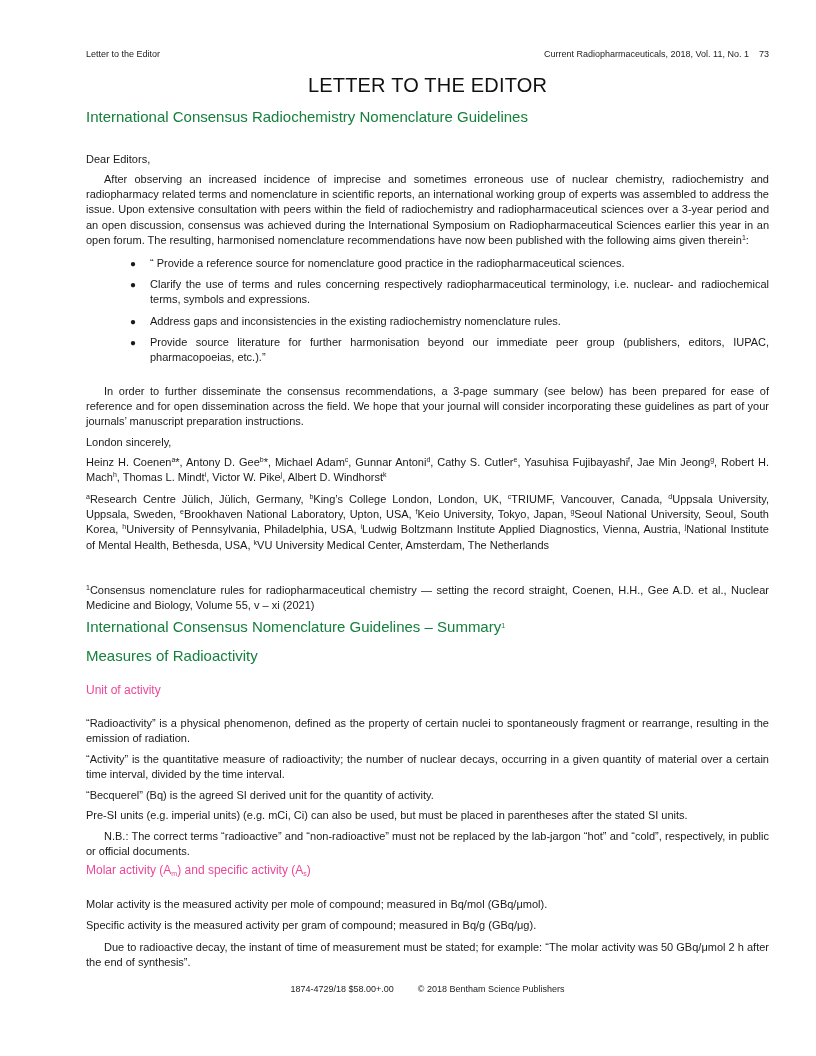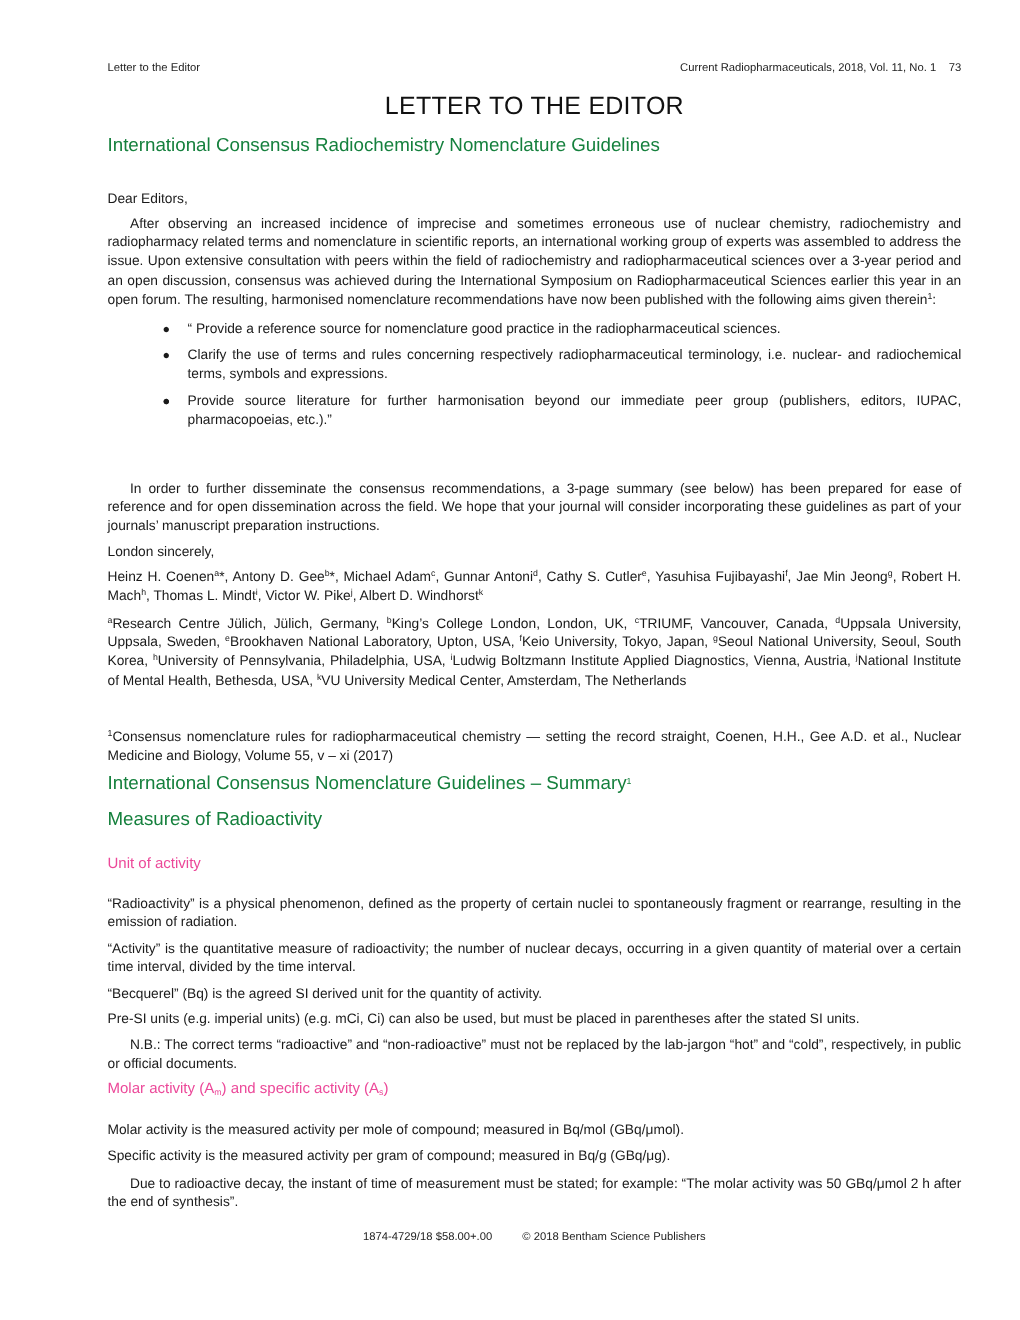--- a/index.html
+++ b/index.html
@@ -42,33 +42,33 @@
 
   <div class="h1" style="top:108px;">International Consensus Radiochemistry Nomenclature Guidelines</div>
 
   <div class="block" style="top:140px;">Dear Editors,</div>
 
   <div class="block indent" style="top:160px;"><span>After observing an increased incidence of imprecise and sometimes erroneous use of nuclear chemistry, radiochemistry and radiopharmacy related terms and nomenclature in scientific reports, an international working group of experts was assembled to address the issue. Upon extensive consultation with peers within the field of radiochemistry and radiopharmaceutical sciences over a 3-year period and an open discussion, consensus was achieved during the International Symposium on Radiopharmaceutical Sciences earlier this year in an open forum. The resulting, harmonised nomenclature recommendations have now been published with the following aims given therein</span><sup>1</sup><span>:</span></div>
 
   <ul class="aims" style="top:256px;">
     <li><span class="bullet">●</span><span>“ Provide a reference source for nomenclature good practice in the radiopharmaceutical sciences.</span></li>
     <li><span class="bullet">●</span><span>Clarify the use of terms and rules concerning respectively radiopharmaceutical terminology, i.e. nuclear- and radiochemical terms, symbols and expressions.</span></li>
-    <li><span class="bullet">●</span></li>
+    <li><span class="bullet">●</span><span>Address gaps and inconsistencies in the existing radiochemistry nomenclature rules.</span></li>
     <li><span class="bullet">●</span><span>Provide source literature for further harmonisation beyond our immediate peer group (publishers, editors, IUPAC, pharmacopoeias, etc.).”</span></li>
   </ul>
 
   <div class="block indent" style="top:372px;">In order to further disseminate the consensus recommendations, a 3-page summary (see below) has been prepared for ease of reference and for open dissemination across the field. We hope that your journal will consider incorporating these guidelines as part of your journals’ manuscript preparation instructions.</div>
 
   <div class="block" style="top:423px;">London sincerely,</div>
 
   <div class="block" style="top:443px;" id="authors"><span><span>Heinz H. Coenen</span><sup>a</sup><span>*</span></span>, <span><span>Antony D. Gee</span><sup>b</sup><span>*</span></span>, <span><span>Michael Adam</span><sup>c</sup></span>, <span><span>Gunnar Antoni</span><sup>d</sup></span>, <span><span>Cathy S. Cutler</span><sup>e</sup></span>, <span><span>Yasuhisa Fujibayashi</span><sup>f</sup></span>, <span><span>Jae Min Jeong</span><sup>g</sup></span>, <span><span>Robert H. Mach</span><sup>h</sup></span>, <span><span>Thomas L. Mindt</span><sup>i</sup></span>, <span><span>Victor W. Pike</span><sup>j</sup></span>, <span><span>Albert D. Windhorst</span><sup>k</sup></span></div>
 
   <div class="block" style="top:480px;" id="affils"><span><sup>a</sup><span>Research Centre Jülich, Jülich, Germany</span></span>, <span><sup>b</sup><span>King’s College London, London, UK</span></span>, <span><sup>c</sup><span>TRIUMF, Vancouver, Canada</span></span>, <span><sup>d</sup><span>Uppsala University, Uppsala, Sweden</span></span>, <span><sup>e</sup><span>Brookhaven National Laboratory, Upton, USA</span></span>, <span><sup>f</sup><span>Keio University, Tokyo, Japan</span></span>, <span><sup>g</sup><span>Seoul National University, Seoul, South Korea</span></span>, <span><sup>h</sup><span>University of Pennsylvania, Philadelphia, USA</span></span>, <span><sup>i</sup><span>Ludwig Boltzmann Institute Applied Diagnostics, Vienna, Austria</span></span>, <span><sup>j</sup><span>National Institute of Mental Health, Bethesda, USA</span></span>, <span><sup>k</sup><span>VU University Medical Center, Amsterdam, The Netherlands</span></span></div>
 
-  <div class="block" style="top:571px;"><sup>1</sup><span>Consensus nomenclature rules for radiopharmaceutical chemistry — setting the record straight, Coenen, H.H., Gee A.D. et al., Nuclear Medicine and Biology, Volume 55, v – xi (2017)</span></div>
+  <div class="block" style="top:571px;"><sup>1</sup><span>Consensus nomenclature rules for radiopharmaceutical chemistry — setting the record straight, Coenen, H.H., Gee A.D. et al., Nuclear Medicine and Biology, Volume 55, v – xi (2021)</span></div>
 
   <div class="h1" style="top:618px;"><span>International Consensus Nomenclature Guidelines – Summary</span><sup>1</sup></div>
 
   <div class="h1" style="top:647px;">Measures of Radioactivity</div>
 
   <div class="h2" style="top:683px;">Unit of activity</div>
 
   <div class="block" style="top:704px;">“Radioactivity” is a physical phenomenon, defined as the property of certain nuclei to spontaneously fragment or rearrange, resulting in the emission of radiation.</div>
   <div class="block" style="top:740px;">“Activity” is the quantitative measure of radioactivity; the number of nuclear decays, occurring in a given quantity of material over a certain time interval, divided by the time interval.</div>
   <div class="block" style="top:776px;">“Becquerel” (Bq) is the agreed SI derived unit for the quantity of activity.</div>

